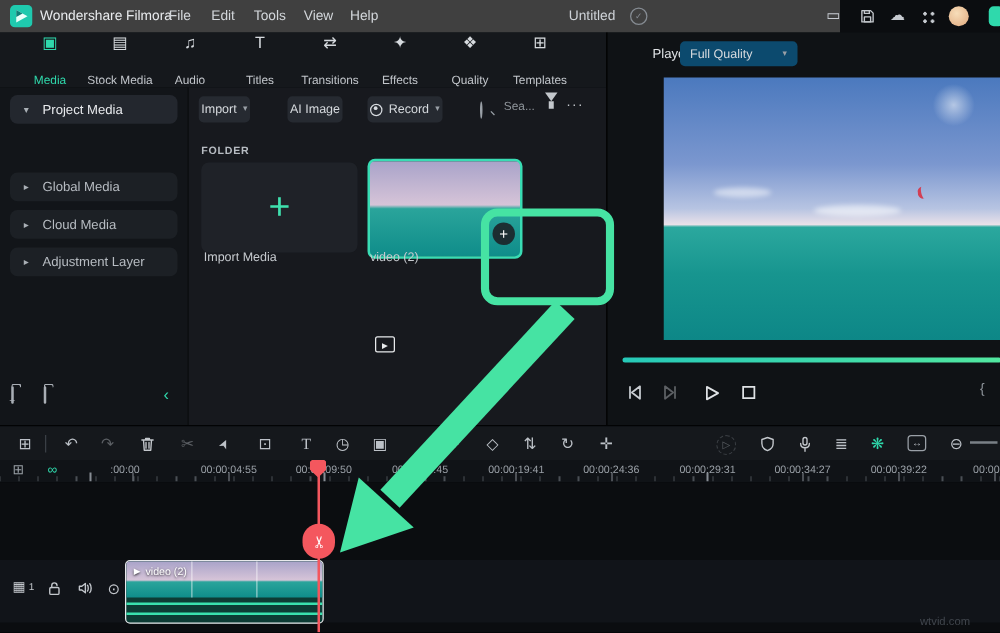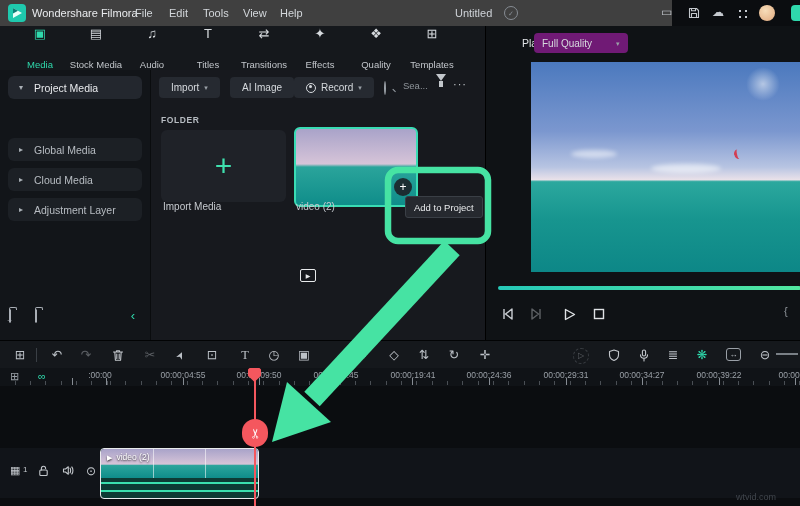--- a/index.html
+++ b/index.html
@@ -36,21 +36,21 @@
   .side-row{background:#1c2025;color:#b7bcc2;}
   .folder-link{left:0;top:109px;width:150px;text-align:center;font-size:10.5px;color:#2fd9ac;}
   .fold{width:15px;height:11px;border:1.2px solid #a9aeb5;border-radius:2px;position:relative;}
   .fold::before{content:'';position:absolute;top:-3.4px;left:-1.2px;width:6px;height:2px;
       border:1.2px solid #a9aeb5;border-bottom:none;border-radius:2px 2px 0 0;}
   .fold .fplus{position:absolute;right:-2px;bottom:-3px;font-size:8px;color:#a9aeb5;}
   .collapse{left:124px;top:306px;width:18px;height:18px;color:#2fd9ac;font-size:13px;}
   
   .browser{left:150px;top:70px;width:335px;height:270px;background:#17191e;border-left:1px solid #0a0c0e;}
   .btn{height:21px;border-radius:4px;background:#262a31;display:inline-flex;align-items:center;
-      padding:0 12px;font-size:10px;color:#d6dade;gap:5px;}
+      padding:0 2px;font-size:10px;color:#d6dade;gap:5px;}
   .btn .car{font-size:7px;color:#9aa0a7;}
   .rec-dot{width:8px;height:8px;border:1.2px solid #d6dade;border-radius:50%;position:relative;}
   .rec-dot::after{content:'';position:absolute;left:1.6px;top:1.6px;width:3px;height:3px;border-radius:50%;background:#d6dade;}
   .mag{width:8px;height:8px;border:1.3px solid #9aa0a7;border-radius:50%;position:relative;}
   .mag::after{content:'';position:absolute;left:7px;top:8px;width:4px;height:1.4px;background:#9aa0a7;transform:rotate(45deg);}
   .search-input{position:absolute;left:227px;top:8px;width:45px;background:transparent;border:none;outline:none;
       font-size:9.5px;color:#8f959b;font-family:"Liberation Sans",sans-serif;}
   .search-input::placeholder{color:#8f959b;}
   .funnel{width:0;height:0;border-left:5px solid transparent;border-right:5px solid transparent;
       border-top:7px solid #c3c7cc;position:relative;}
@@ -64,21 +64,21 @@
   .film-badge{left:149px;bottom:58px;width:14px;height:11px;border:1px solid #e8eaec;border-radius:2px;
       color:#e8eaec;font-size:6px;display:flex;align-items:center;justify-content:center;}
   .plus-btn{left:243px;top:108px;width:18px;height:18px;border-radius:50%;background:rgba(28,31,36,.88);
       color:#fff;font-size:12px;}
   .tile-label{top:131px;font-size:10px;color:#c6cacf;}
   .tooltip{left:254px;top:126px;height:20px;padding:0 8px;background:#26292f;border:1px solid #3a3f46;
       border-radius:3px;display:flex;align-items:center;font-size:9.5px;color:#e8eaec;white-space:nowrap;}
   
   .player{left:485px;top:26px;width:315px;height:314px;background:#0f1215;border-left:1px solid #000;}
   .pl-label{left:12px;top:11px;font-size:10.5px;color:#e1e4e7;padding-left:24px;}
-  .quality{left:48px;top:7px;height:20px;padding:0 8px;border-radius:4px;background:#701a75;
+  .quality{left:58px;top:7px;height:20px;padding:0 8px;border-radius:4px;background:#0c4a6e;
       display:inline-flex;align-items:center;gap:24px;font-size:10px;color:#d6dade;}
   .video{left:45px;top:36px;width:270px;height:210px;
       background:linear-gradient(180deg,#4b79be 0%,#7b97cf 33%,#b7c4e2 50%,#e9e1e9 56%,
                  #2ba89e 57%,#17958f 75%,#0d8787 100%);overflow:hidden;}
   .glare{left:215px;top:5px;width:34px;height:34px;border-radius:50%;
       background:radial-gradient(circle,rgba(255,255,255,.55),rgba(255,255,255,0) 70%);}
   .cloud1{left:40px;top:88px;width:46px;height:8px;border-radius:50%;background:rgba(255,255,255,.5);filter:blur(2px);}
   .cloud2{left:120px;top:102px;width:70px;height:9px;border-radius:50%;background:rgba(255,255,255,.55);filter:blur(2px);}
   .kite{left:203px;top:87px;width:6px;height:10px;border-left:3px solid #d23f54;border-radius:50%;transform:rotate(-12deg);}
   .prog{left:12px;top:260px;width:303px;height:4px;border-radius:2px;background:linear-gradient(90deg,#26c9b8,#52e8a0);}
@@ -236,23 +236,20 @@
     <div class="abs tile-import">
       <span class="plus ic">+</span>
     </div>
     <span class="abs tile-label" style="left:12px">Import Media</span>
 
     <div class="abs thumb"></div>
     <span class="abs film-badge">▶</span>
     <span class="abs ic plus-btn">+</span>
     <span class="abs tile-label" style="left:145px">video (2)</span>
 
-    <div class="abs tooltip">
-      <span>Add to Project</span>
-    </div>
   </div>
 
   <div class="abs player">
     <span class="abs pl-label">Player</span>
     <div class="abs quality">
       <span>Full Quality</span>
       <span class="car ic" style="font-size:7px;color:#9aa0a7">▾</span>
     </div>
     <div class="abs video">
       <span class="abs glare"></span>

